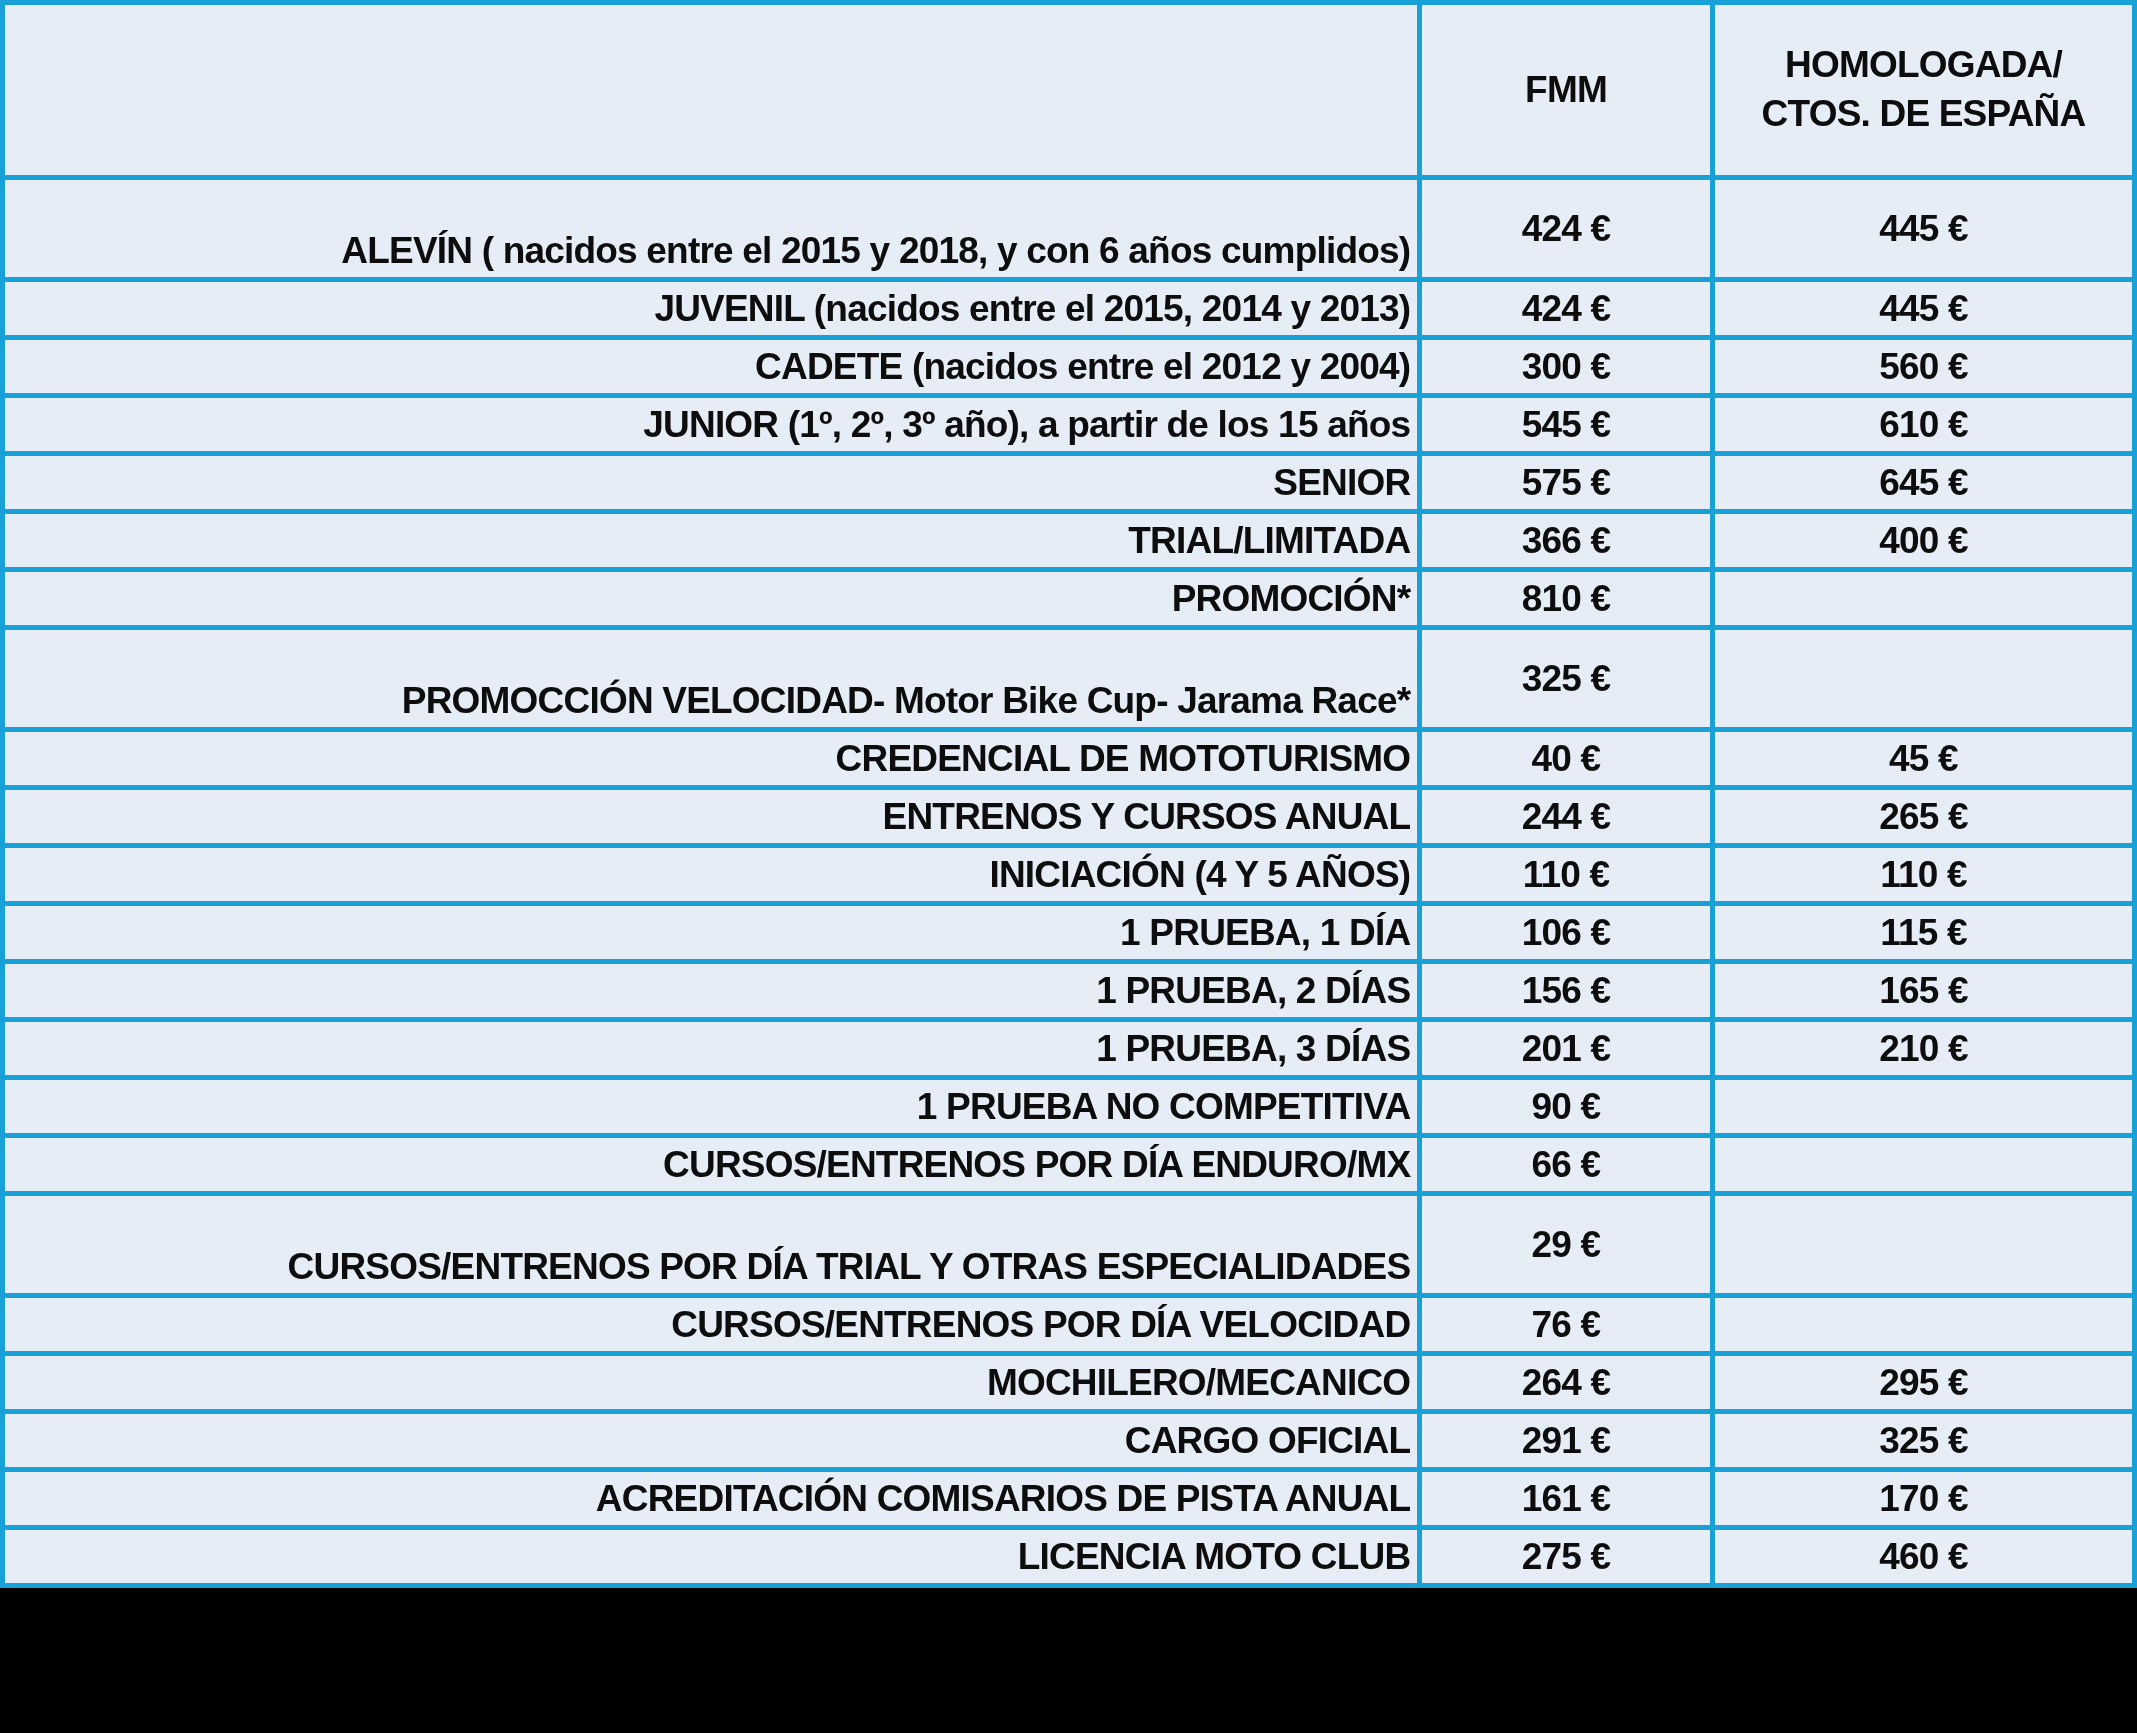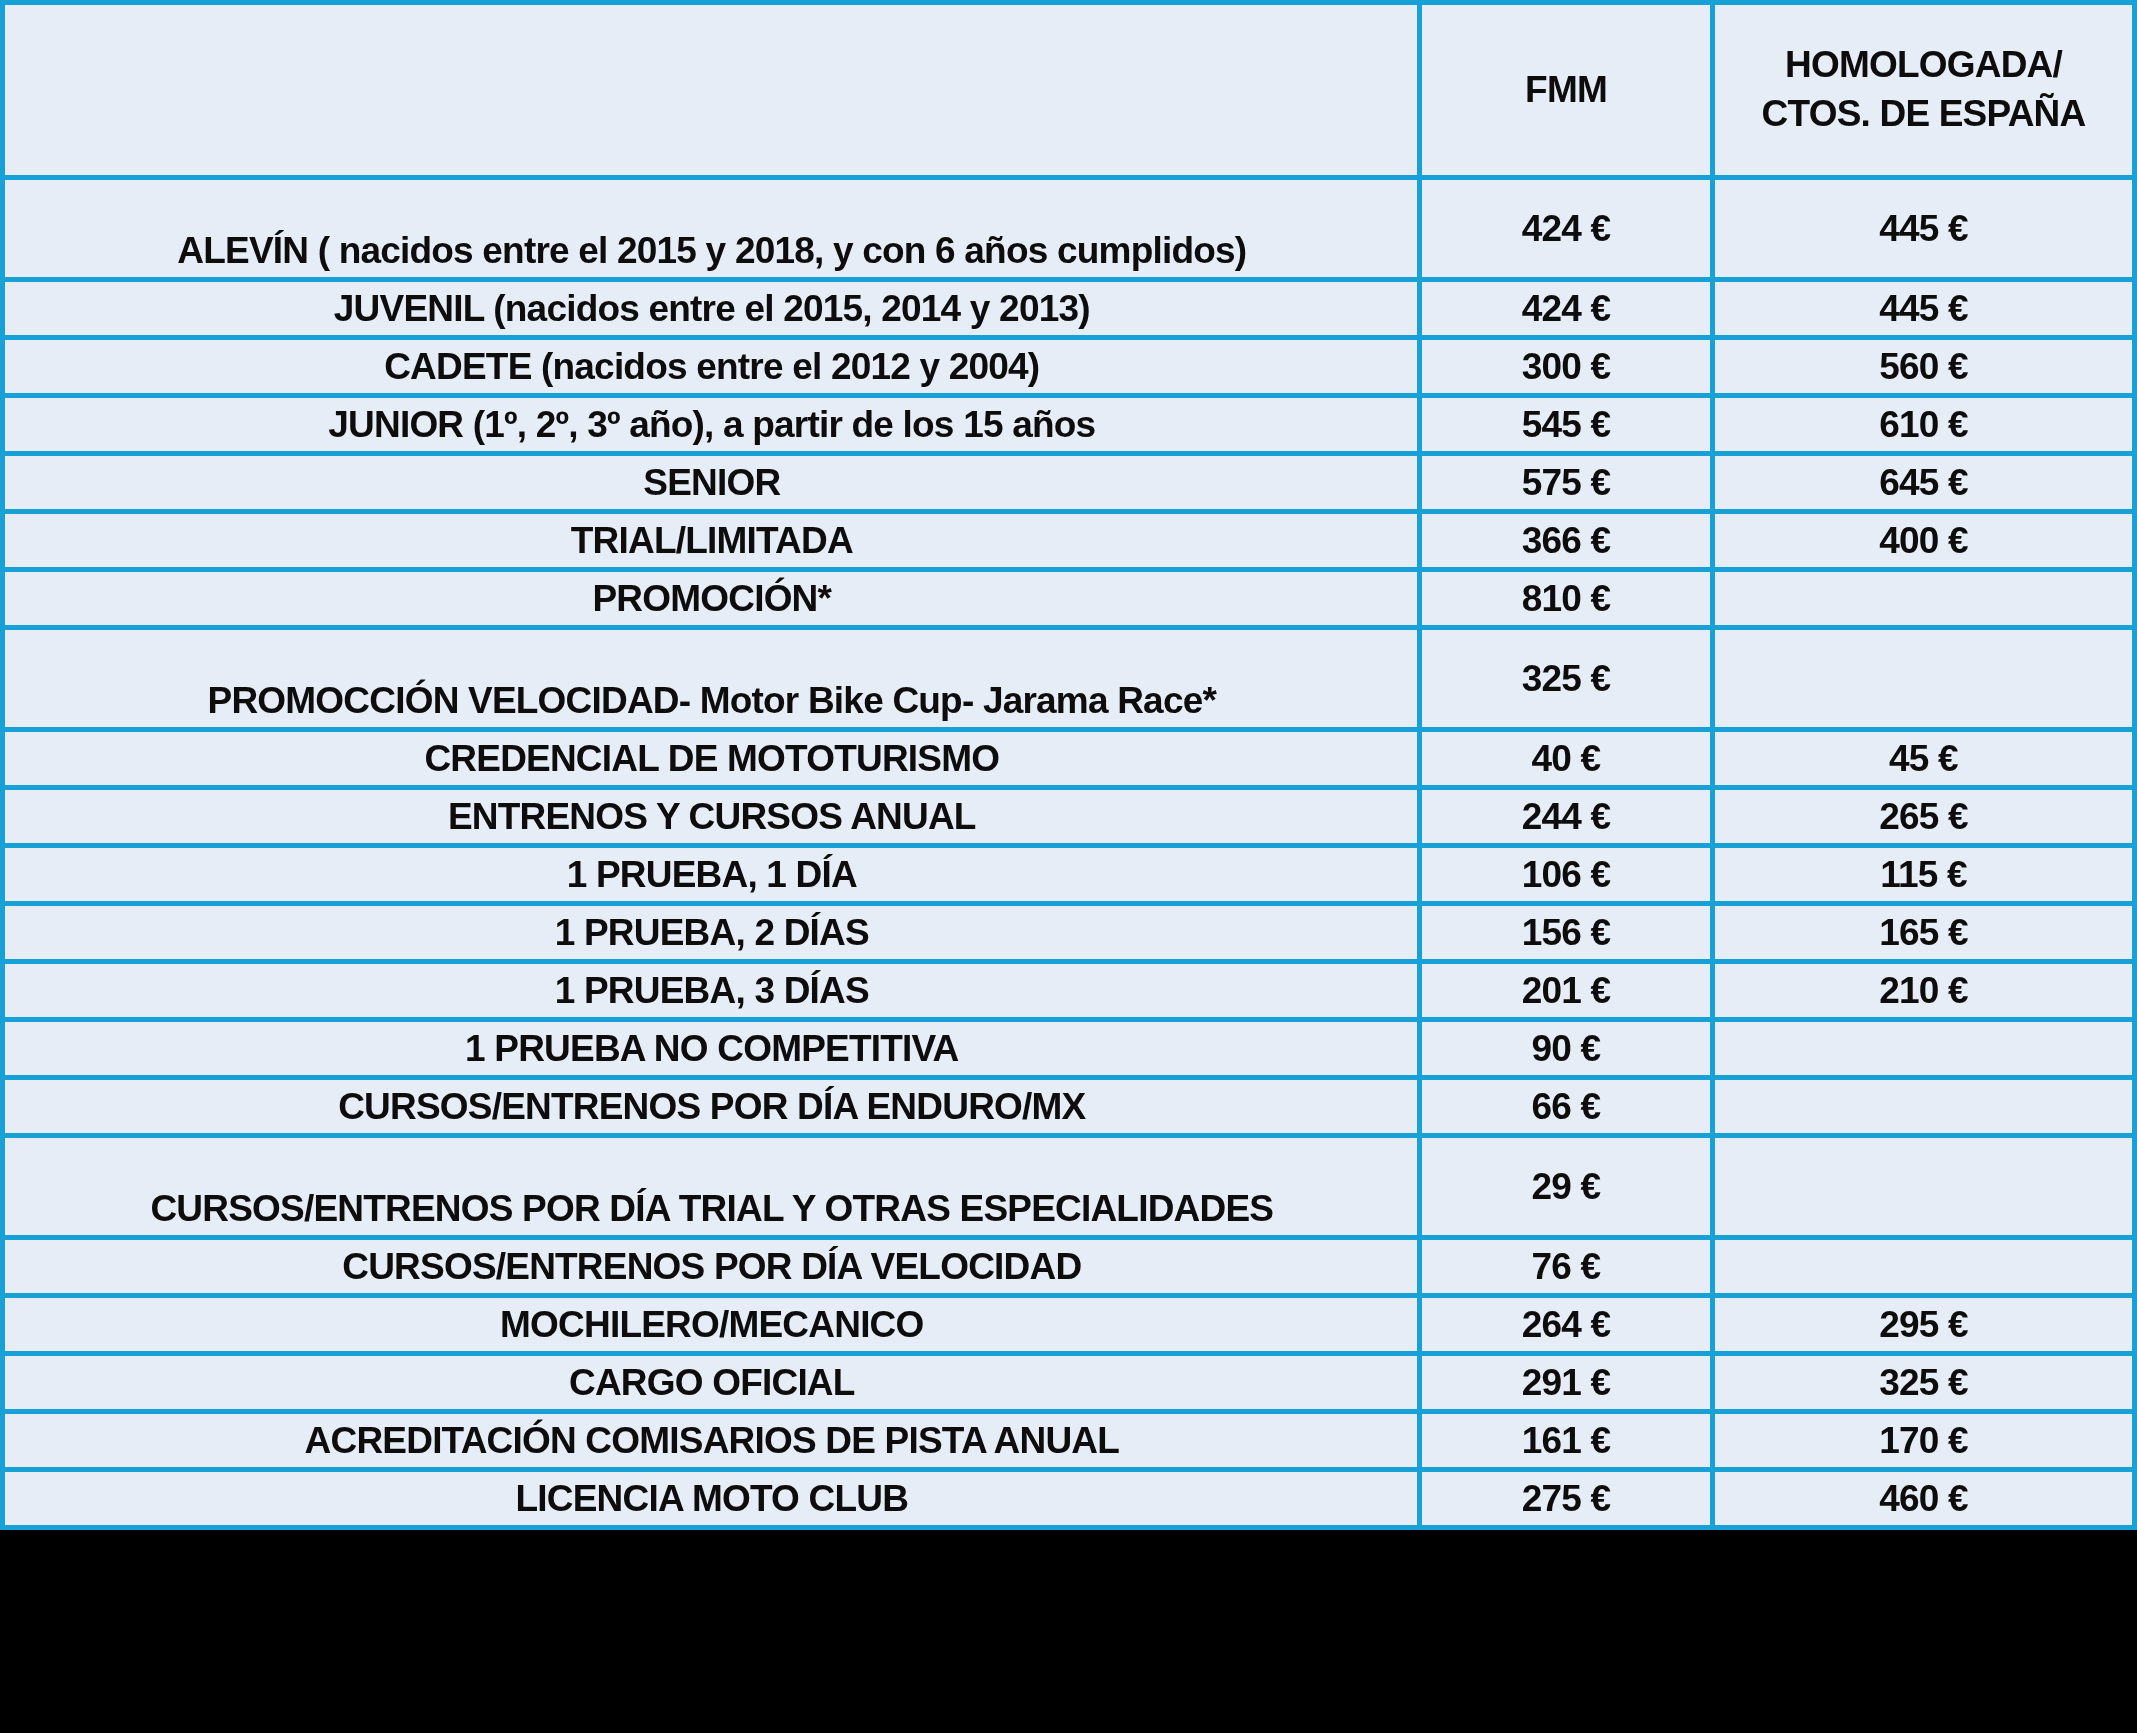--- a/index.html
+++ b/index.html
@@ -35,21 +35,21 @@
     vertical-align: middle;
     text-align: center;
     white-space: pre-line;
     line-height: 1.32;
   }
   tbody tr       { height: 58px;  }
   tbody tr.tall  { height: 102px; }
 
   td.label {
     vertical-align: bottom;
-    text-align: center;
+    text-align: right;
     padding: 0 6.7px 5px 8.3px;
     white-space: nowrap;
   }
   td.price {
     vertical-align: middle;
     text-align: center;
     white-space: nowrap;
   }
 </style>
 </head>
@@ -114,20 +114,25 @@
         <td class="label">CREDENCIAL DE MOTOTURISMO</td>
         <td class="price">40 €</td>
         <td class="price">45 €</td>
       </tr>
       <tr>
         <td class="label">ENTRENOS Y CURSOS ANUAL</td>
         <td class="price">244 €</td>
         <td class="price">265 €</td>
       </tr>
       <tr>
+        <td class="label">INICIACIÓN (4 Y 5 AÑOS)</td>
+        <td class="price">110 €</td>
+        <td class="price">110 €</td>
+      </tr>
+      <tr>
         <td class="label">1 PRUEBA, 1 DÍA</td>
         <td class="price">106 €</td>
         <td class="price">115 €</td>
       </tr>
       <tr>
         <td class="label">1 PRUEBA, 2 DÍAS</td>
         <td class="price">156 €</td>
         <td class="price">165 €</td>
       </tr>
       <tr>

